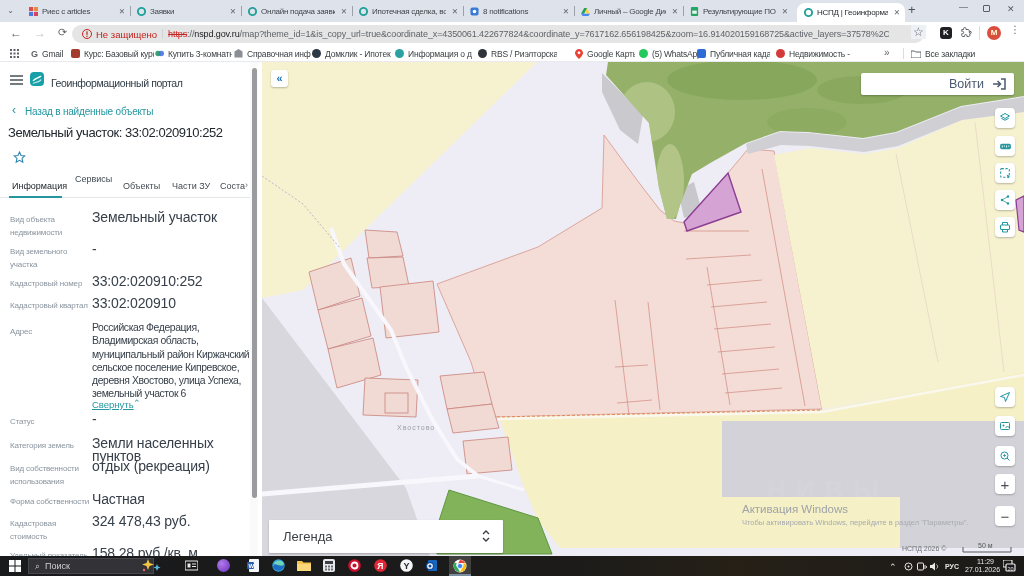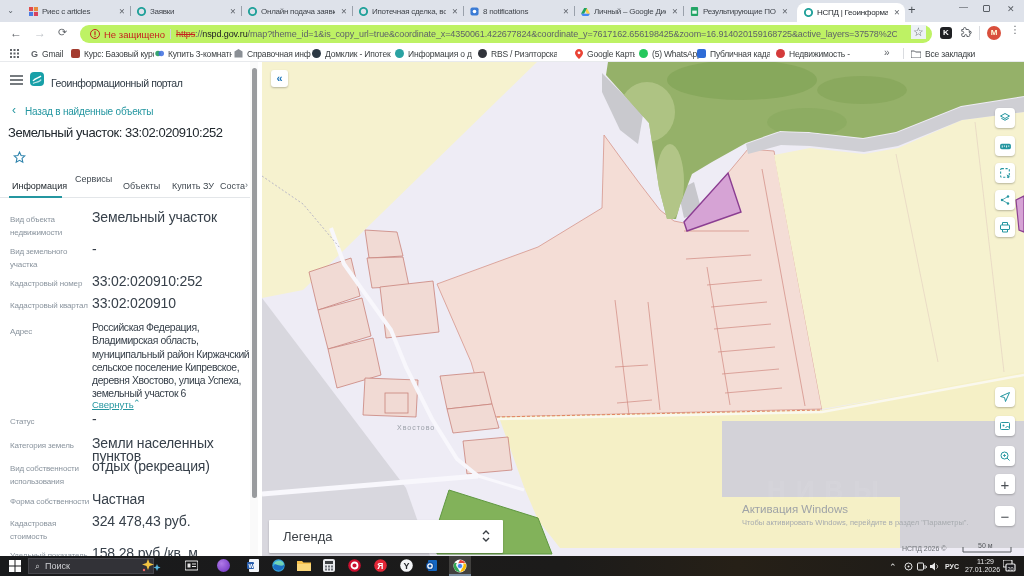--- a/index.html
+++ b/index.html
@@ -9,21 +9,21 @@
 #tabstrip{left:0;top:0;width:1024px;height:22px;background:#dee2ea;}
 .tab{position:absolute;top:0;height:22px;display:flex;align-items:center;padding:0 5px 0 7px;}
 .tab .lbl{font-size:8px;letter-spacing:-0.25px;color:#40454c;white-space:nowrap;overflow:hidden;flex:1;margin:0 4px;}
 .tab .x{font-size:7.5px;color:#5a5f66;margin-left:2px;}
 .tsep{position:absolute;top:6px;width:1px;height:10px;background:#9aa1ab;}
 .activetab{background:#fff;border-radius:8px 8px 0 0;z-index:2;}
 .fav{width:9px;height:9px;flex:0 0 9px;}
 
 #toolbar{left:0;top:22px;width:1024px;height:23px;background:#fff;}
 .navic{position:absolute;top:3px;font-size:12px;color:#5f6368;}
-#pill{position:absolute;left:80px;top:25px;width:852px;height:18px;background:#bef264;border-radius:9px;display:flex;align-items:center;overflow:hidden;}
+#pill{position:absolute;left:72px;top:25px;width:852px;height:18px;background:#e5e5e5;border-radius:9px;display:flex;align-items:center;overflow:hidden;}
 #pill .warn{color:#c5221f;font-size:9.5px;margin-left:4px;white-space:nowrap;}
 #pill .url{font-size:9px;color:#3c4043;white-space:nowrap;letter-spacing:-0.1px;max-width:721px;overflow:hidden;display:inline-block;}
 
 #bookmarks{left:0;top:45px;width:1024px;height:17px;background:#fff;border-bottom:1px solid #e8eaed;}
 .bm{position:absolute;top:47px;height:13px;display:flex;align-items:center;}
 .bm .t{font-size:8.5px;letter-spacing:-0.2px;color:#3c4043;margin-left:4px;white-space:nowrap;overflow:hidden;}
 .bmi{width:9px;height:9px;border-radius:2px;}
 
 #panel{left:0;top:62px;width:262px;height:494px;background:#fff;z-index:5;}
 .teal{color:#2496a0;}
@@ -240,21 +240,21 @@
   <div class="abs" style="left:8px;top:63px;font-size:13px;letter-spacing:-0.45px;color:#21282e;font-weight:500;">Земельный участок: 33:02:020910:252</div>
 
   <svg class="abs" style="left:13px;top:89px;" width="13" height="13" viewBox="0 0 24 24">
       <path d="M12 2l2.9 6.3 6.9.8-5.1 4.7 1.4 6.8L12 17.2 5.9 20.6l1.4-6.8L2.2 9.1l6.9-.8Z" fill="none" stroke="#2f84ad" stroke-width="2"></path>
     </svg>
 
   <div class="abs" style="left:0;top:116px;width:250px;height:20px;border-bottom:1px solid #e3e6e9;"></div>
   <div class="ptab" style="left:12px;top:119px;color:#21282e;">Информация</div>
   <div class="ptab" style="left:75px;top:112px;">Сервисы</div>
   <div class="ptab" style="left:123px;top:119px;">Объекты</div>
-  <div class="ptab" style="left:172px;top:119px;">Купить ЗУ</div>
+  <div class="ptab" style="left:172px;top:119px;">Части ЗУ</div>
   <div class="ptab" style="left:220px;top:119px;">Соста</div>
   <div class="abs" style="left:245px;top:118px;font-size:9px;color:#6a737c;z-index:6;">›</div>
   <div class="abs" style="left:9px;top:134px;width:53px;height:2px;background:#2496a0;"></div>
 
   <div class="fieldlbl" style="top:151px;">Вид объекта недвижимости</div>
   <div class="fieldval" style="top:149px;">Земельный участок</div>
   <div class="fieldlbl" style="top:183px;width:70px;">Вид земельного участка</div>
   <div class="fieldval" style="top:181px;">-</div>
   <div class="fieldlbl" style="top:215px;">Кадастровый номер</div>
   <div class="fieldval" style="top:213px;">33:02:020910:252</div>
@@ -359,20 +359,27 @@
   <path d="M0,114 L41,142 L78,186" stroke="#b9b7c6" stroke-width="1" fill="none" stroke-dasharray="2,2"></path>
   <path d="M235,357 L560,350 L762,313" stroke="#faf8ee" stroke-width="2.5" fill="none"></path>
 
   <path d="M235,355 L560,348" stroke="#e2845f" stroke-width="1" fill="none" stroke-dasharray="3,2"></path>
 
   <polygon points="187,428 276,456 290,492 175,492 175,465" fill="#82b25a" stroke="#5f9840" stroke-width="1"></polygon>
   <text x="135" y="368" font-size="7" fill="#9ca1aa" letter-spacing="1">Хвостово</text>
 </svg>
   
   <div class="mbtn" style="left:9px;top:8px;width:17px;height:17px;color:#1a73b7;font-size:11px;text-align:center;line-height:16px;font-weight:bold;">«</div>
+  <div class="mbtn" style="left:599px;top:11px;width:153px;height:22px;border-radius:2px;">
+    <span style="position:absolute;right:30px;top:4px;font-size:12.5px;color:#4b5a6e;">Войти</span>
+    <svg style="position:absolute;right:8px;top:4px;" width="14" height="14" viewBox="0 0 14 14">
+        <path d="M1 7h7M5.5 4l3 3-3 3" stroke="#4b5a6e" stroke-width="1.5" fill="none"></path>
+        <path d="M9 2h4v10H9" stroke="#4b5a6e" stroke-width="1.5" fill="none"></path>
+      </svg>
+  </div>
   
   <div class="mbtn sq" style="top:46px;">
       <svg width="12" height="12" viewBox="0 0 24 24">
         <path d="M12 3l9 5-9 5-9-5Z M4.5 12.5 12 16.5l7.5-4" fill="none" stroke="#2496a0" stroke-width="2"></path>
       </svg>
     </div>
   <div class="mbtn sq" style="top:74px;">
       <svg width="13" height="13" viewBox="0 0 24 24">
         <rect x="2" y="7" width="20" height="10" rx="3" fill="#2496a0"></rect>
         <path d="M6 10v4M10 10v2.5M14 10v4M18 10v2.5" stroke="#fff" stroke-width="1.6"></path>

